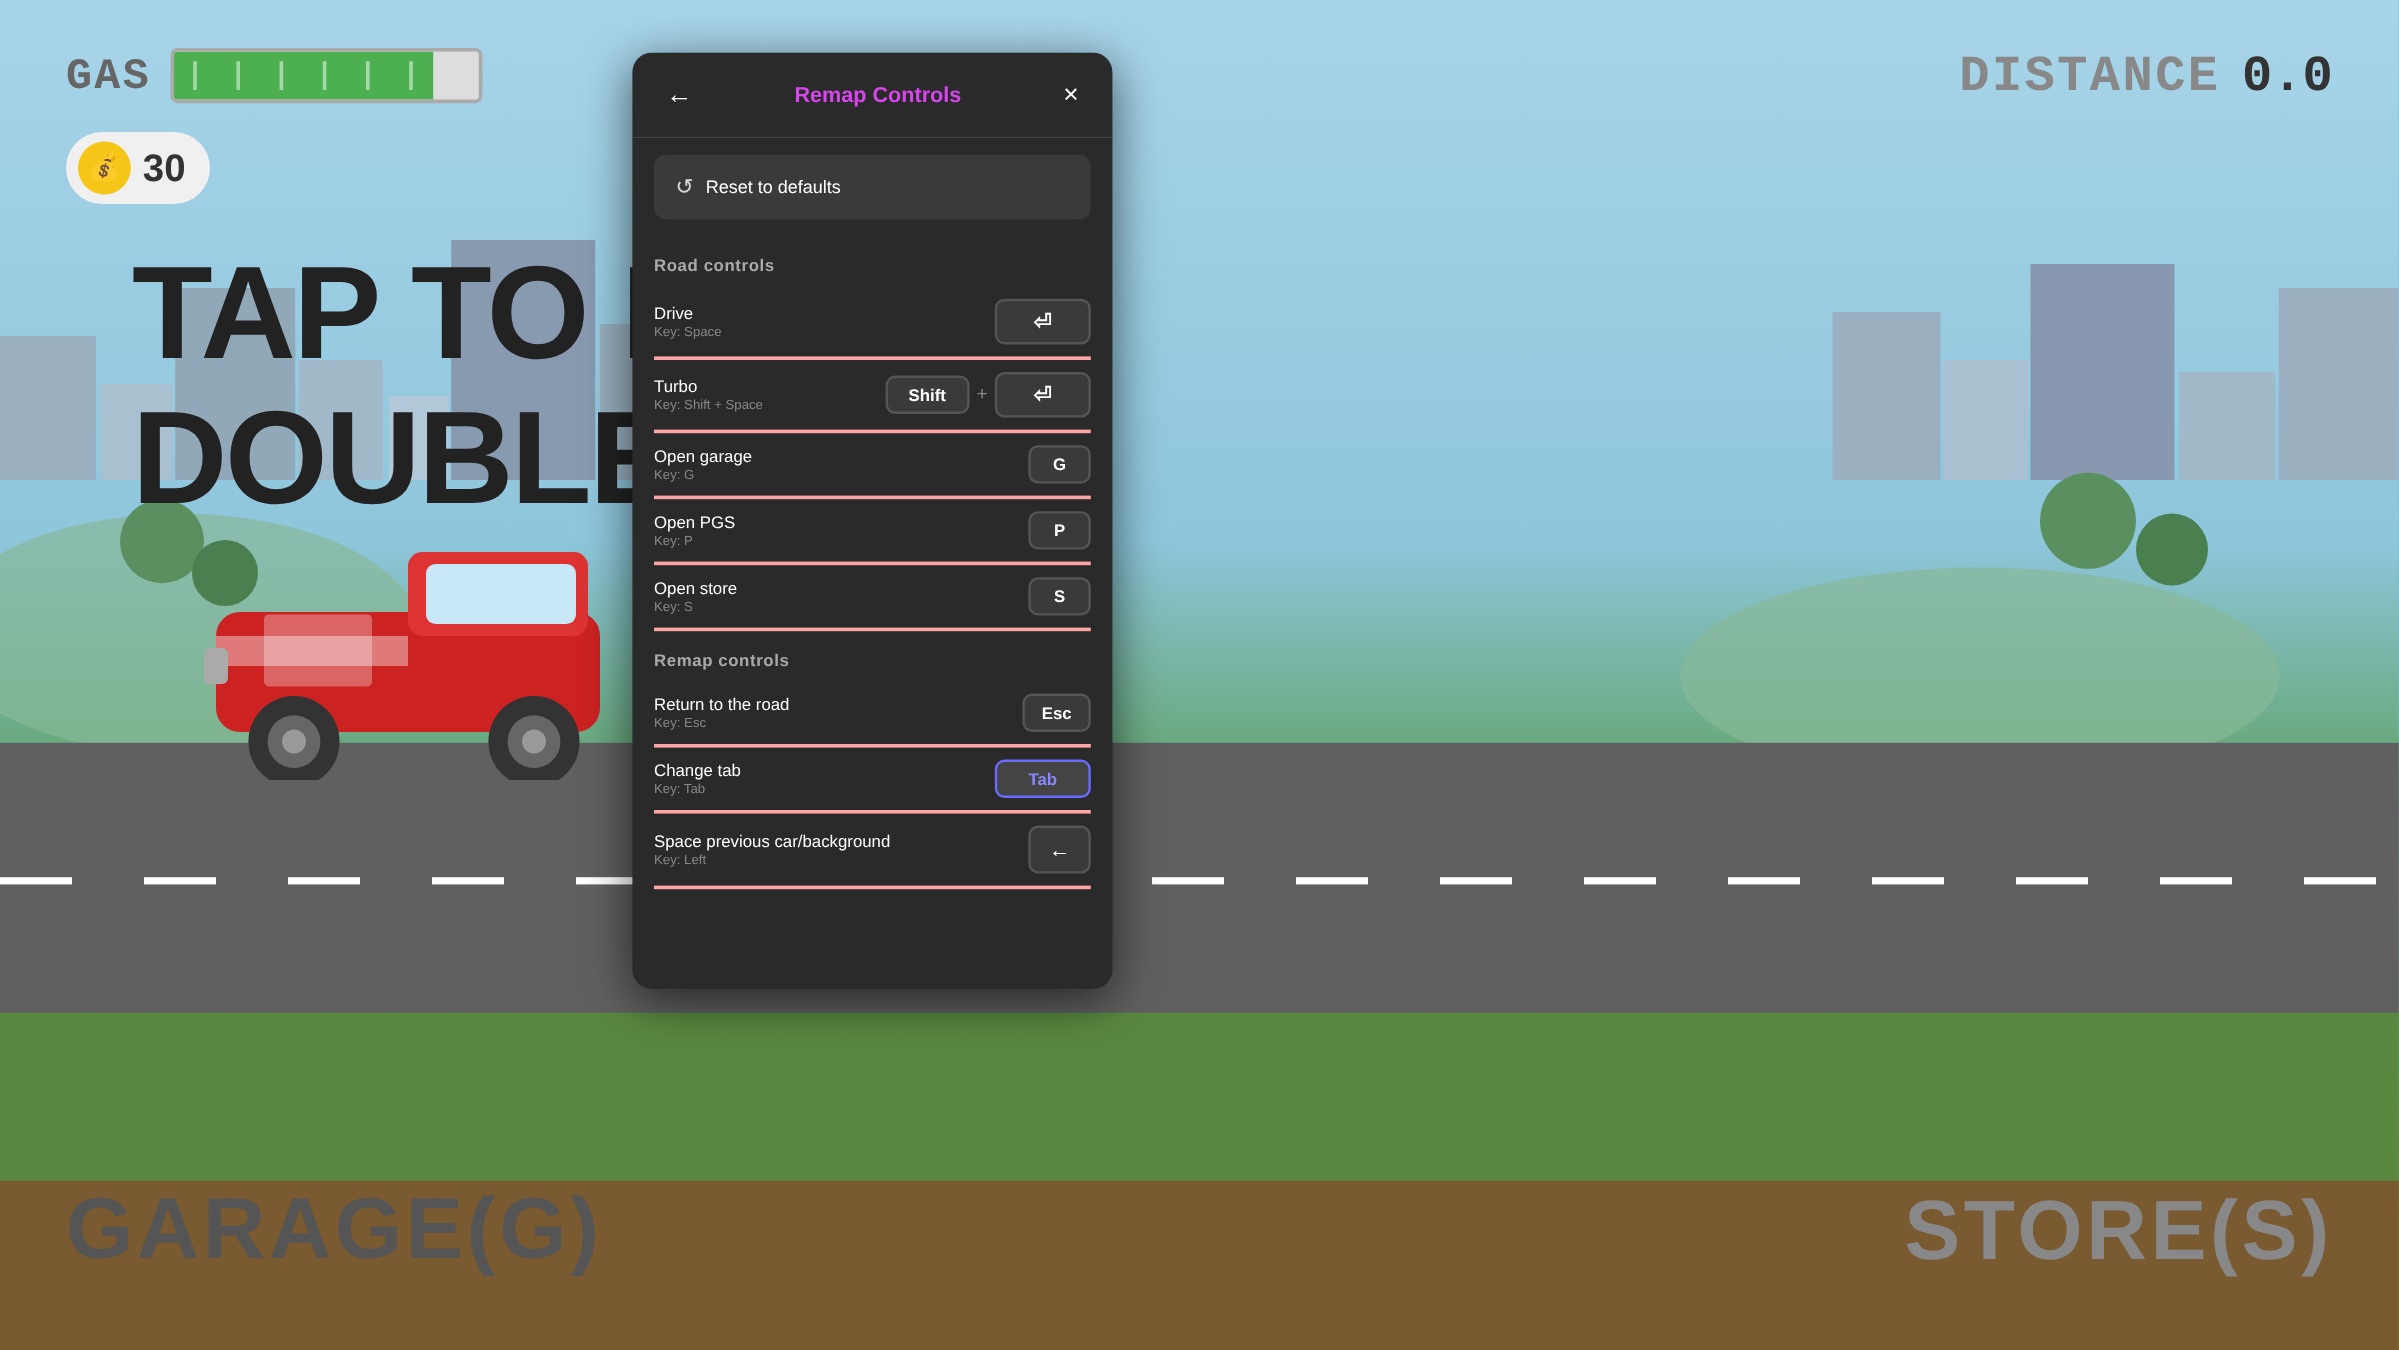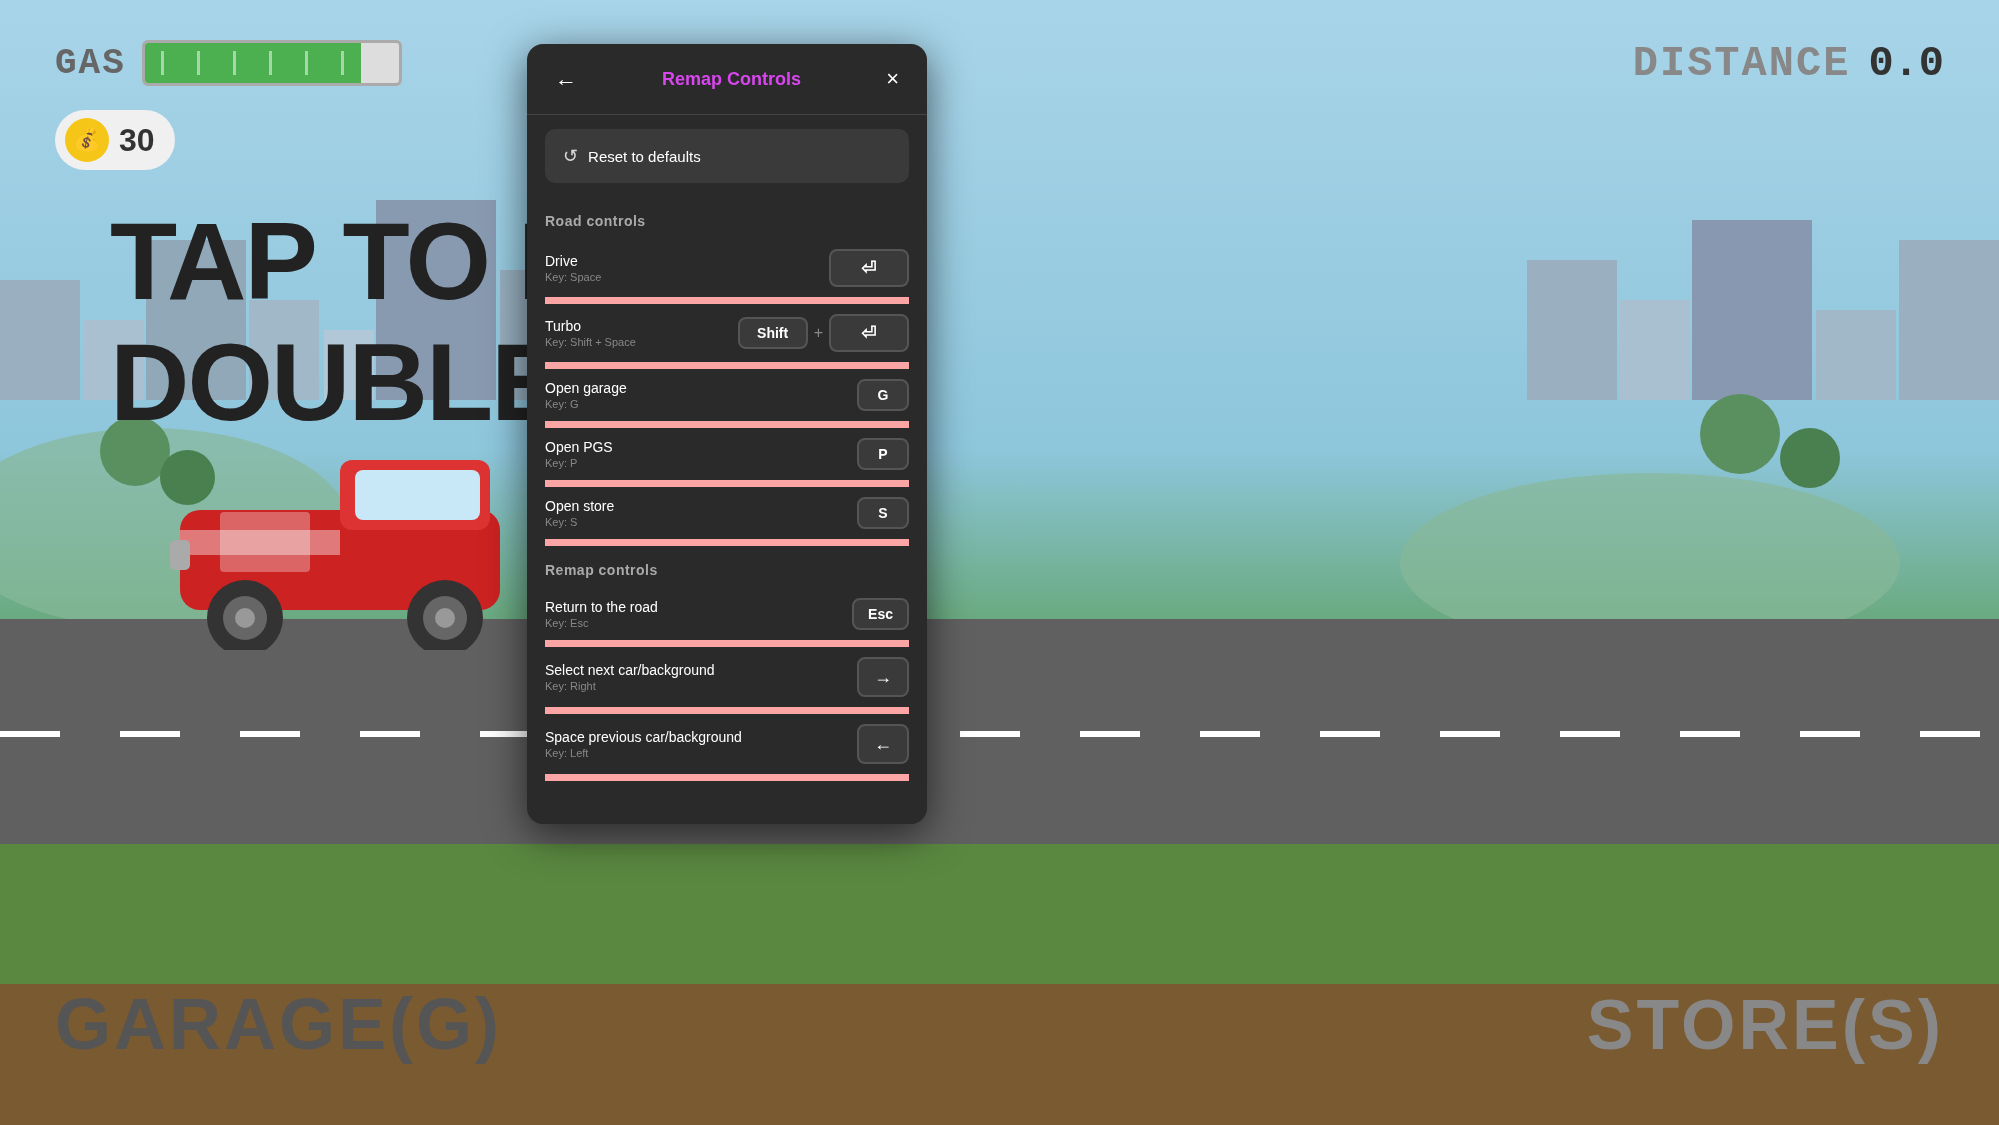--- a/index.html
+++ b/index.html
@@ -270,21 +270,21 @@
       margin: 16px 0 10px 0;
       letter-spacing: 0.5px;
     }
 
     
     .control-row {
       display: flex;
       align-items: center;
       justify-content: space-between;
       padding: 10px 0;
-      border-bottom: 7px solid #fca5a5;
+      border-bottom: 3px solid #fca5a5;
     }
 
     .control-info {
       display: flex;
       flex-direction: column;
     }
 
     .control-name {
       color: #fff;
       font-size: 14px;
@@ -552,28 +552,28 @@
       <div class="section-header">Remap controls</div>
 
       <div class="control-row">
         <div class="control-info">
           <span class="control-name">Return to the road</span>
           <span class="control-key-hint">Key: Esc</span>
         </div>
         <div class="key-btn">Esc</div>
       </div>
 
-
-      <div class="control-row">
-        <div class="control-info">
-          <span class="control-name">Select next car/background</span>
-          <span class="control-key-hint">Key: Right</span>
-        </div>
-        <div class="key-btn arrow-btn">→</div>
-      </div>
+      <div class="control-row">
+        <div class="control-info">
+          <span class="control-name">Change tab</span>
+          <span class="control-key-hint">Key: Tab</span>
+        </div>
+        <div class="key-btn tab-key">Tab</div>
+      </div>
+
 
       <div class="control-row">
         <div class="control-info">
           <span class="control-name">Space previous car/background</span>
           <span class="control-key-hint">Key: Left</span>
         </div>
         <div class="key-btn arrow-btn">←</div>
       </div>
 
     </div>

